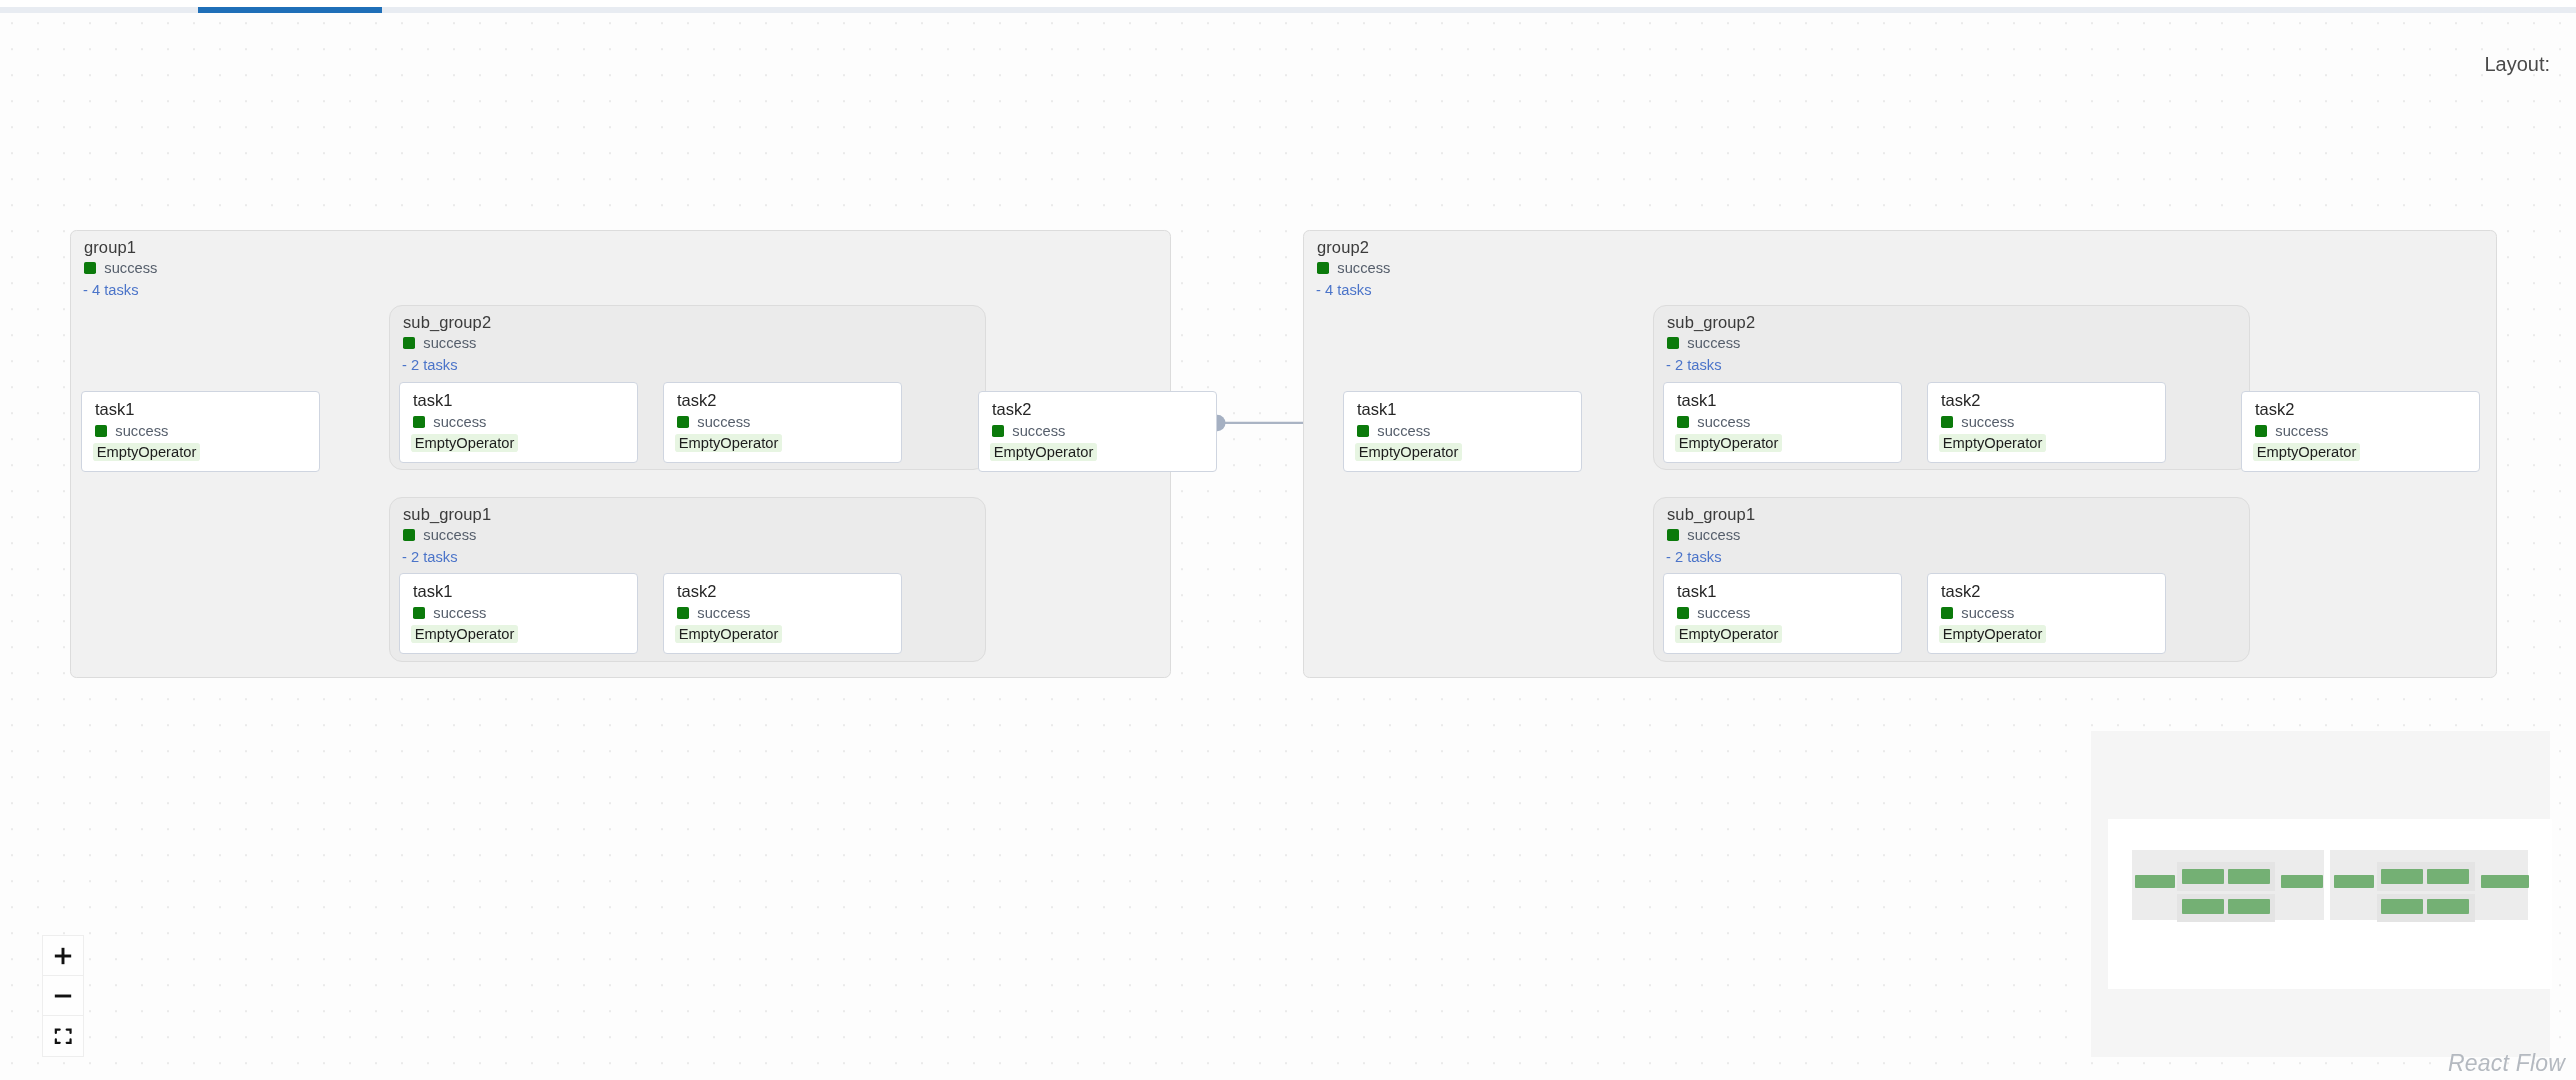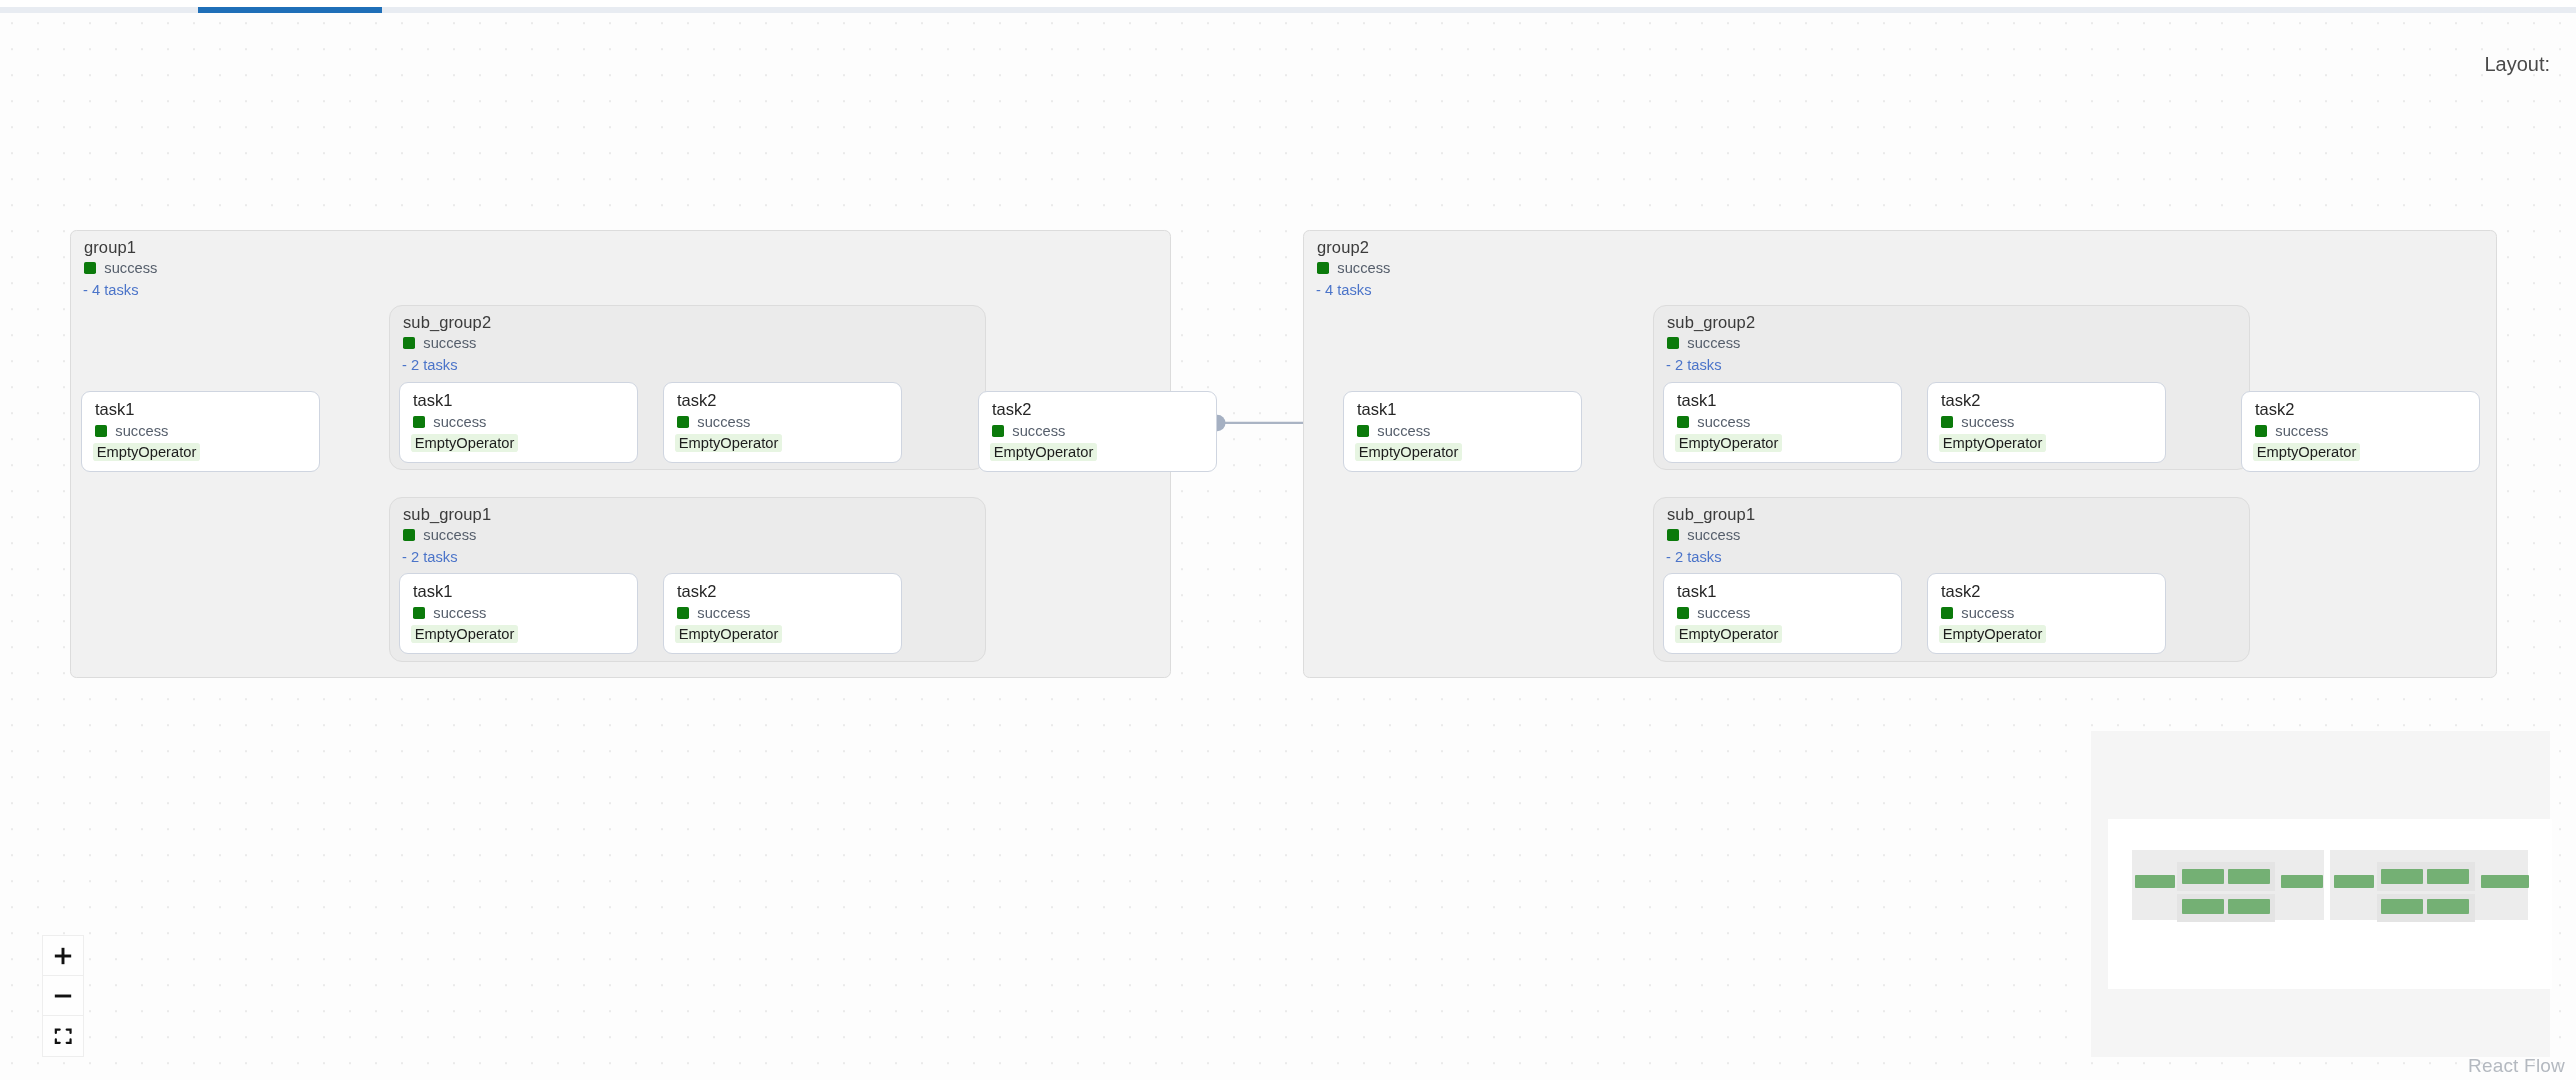--- a/index.html
+++ b/index.html
@@ -65,21 +65,21 @@
   .sq {
     width: 12px; height: 12px; background: #0b7a0b;
     border-radius: 1.8px; display: inline-block; flex: none;
   }
 
   
   .node {
     position: absolute;
     background: #ffffff;
     border: 0.9px solid #cfd5e0;
-    border-radius: 9px;
+    border-radius: 4px;
   }
   .node-title {
     position: absolute; left: 13px; top: 8.3px;
     font-size: 16.5px; color: #262626; white-space: nowrap;
   }
   .node-status {
     position: absolute; left: 13px; top: 31px;
     display: flex; align-items: center; gap: 8.3px;
     font-size: 14.7px; color: #555e6b; white-space: nowrap;
   }
@@ -132,21 +132,21 @@
   }
   .mm-mask {
     position: absolute; left: 16.5px; top: 88px;
     width: 444px; height: 170px; background: #ffffff;
   }
   .mm-group { position: absolute; background: #ececec; }
   .mm-sub { position: absolute; background: #e4e4e4; }
   .mm-node { position: absolute; background: #74b074; border-radius: 0.9px; }
   .attribution {
     position: absolute; right: 11px; bottom: 3.7px;
-    font-size: 19px; color: #b4b9c0; letter-spacing: 0.2px;
+    font-size: 23px; color: #b4b9c0; letter-spacing: 0.2px; font-style: italic;
   }
 </style>
 </head>
 <body>
 
 <div class="tabstrip">
   <div class="tab-track"></div>
   <div class="tab-active-underline"></div>
 </div>
 

